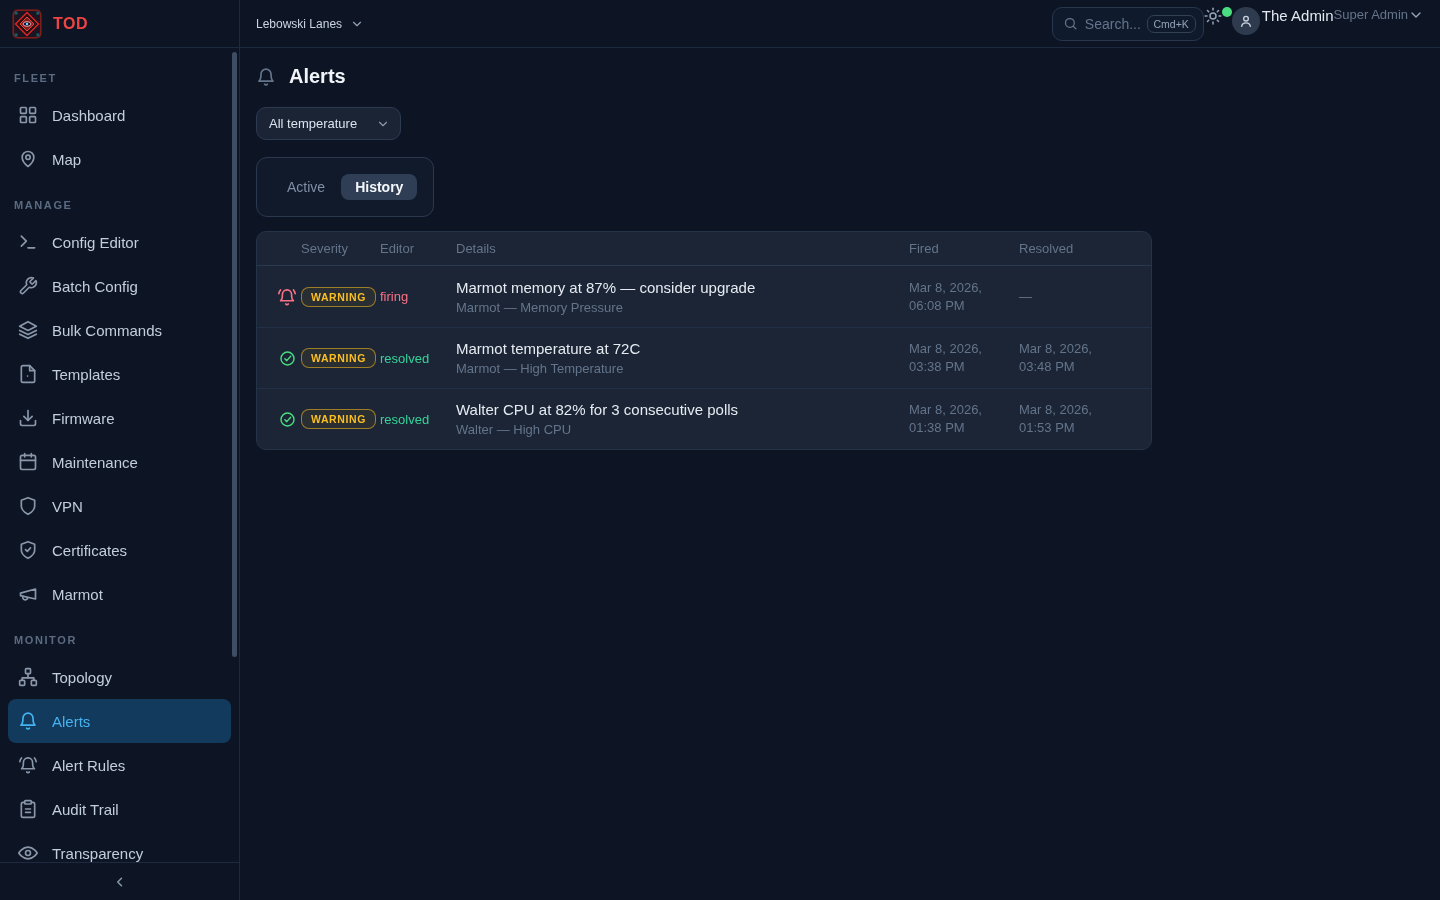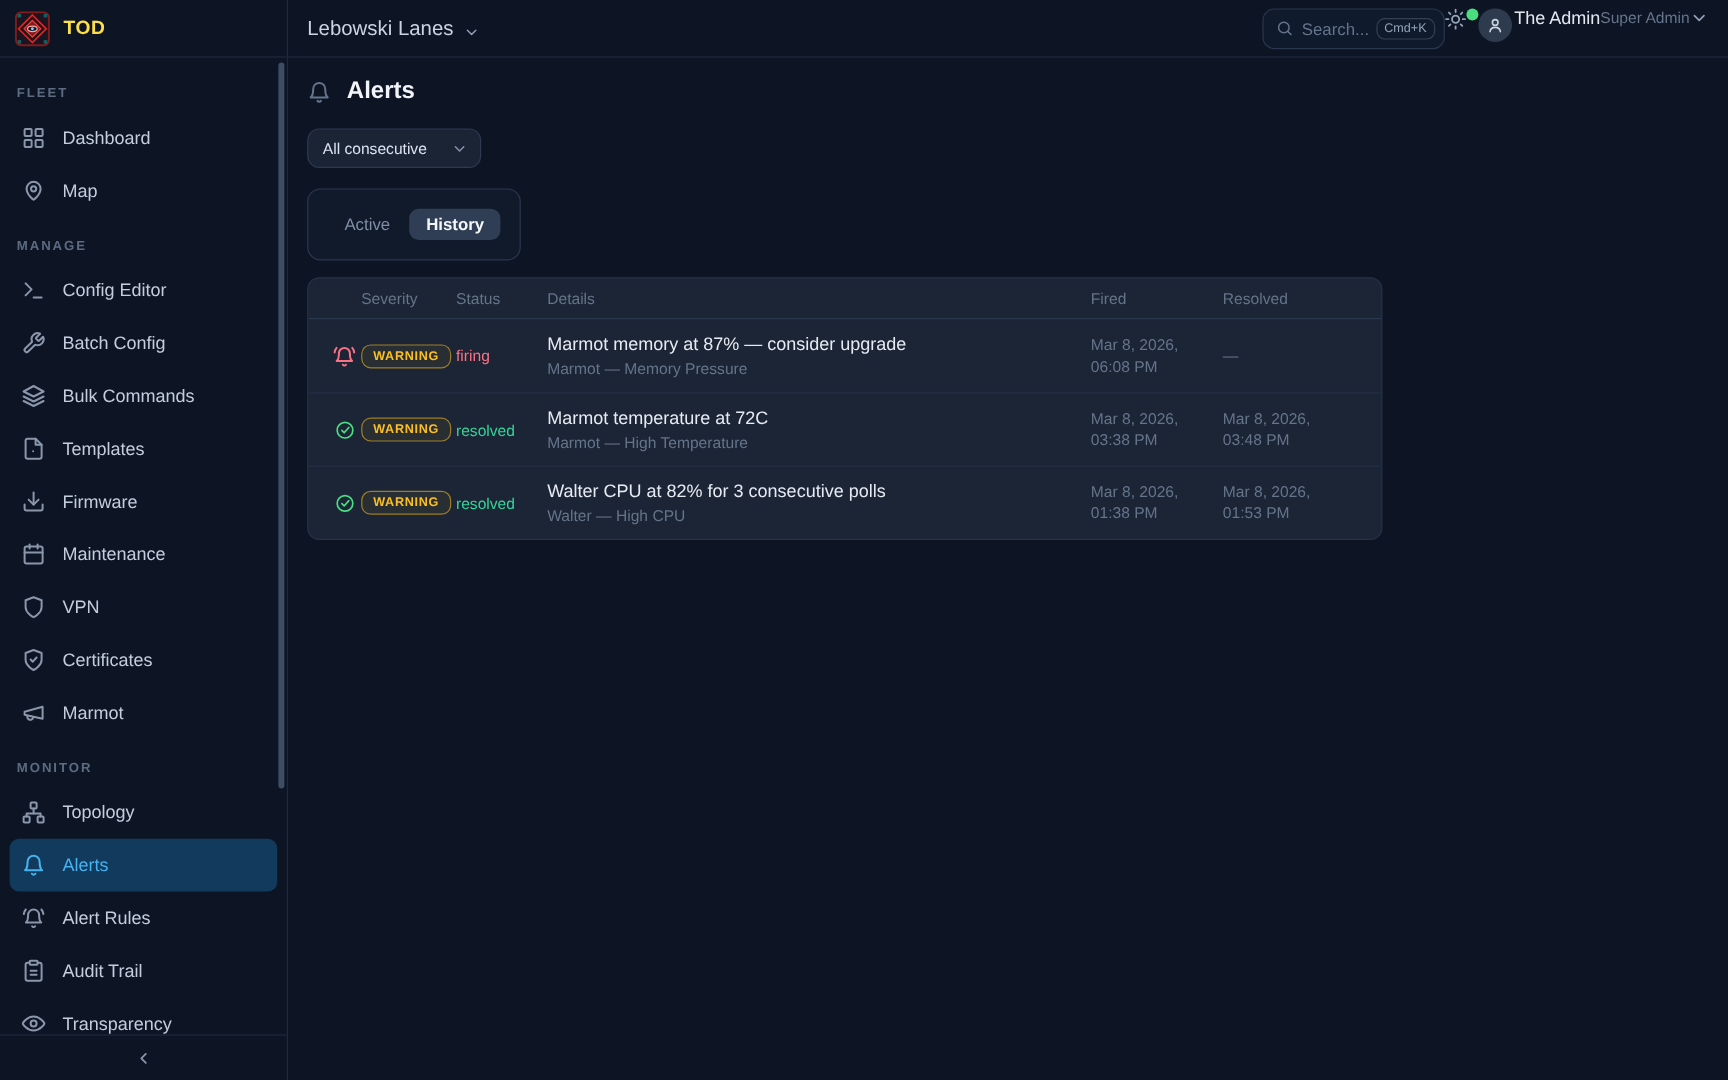--- a/index.html
+++ b/index.html
@@ -14,21 +14,21 @@
 
   
   .sidebar {
     width:240px; flex:none; display:flex; flex-direction:column;
     border-right:1px solid #1d2940; position:relative; background:#0d1524;
   }
   .logo-row {
     height:48px; flex:none; display:flex; align-items:center; gap:11px;
     padding:0 12px; border-bottom:1px solid #1d2940;
   }
-  .brand-name { font-size:16px; font-weight:700; color:#fde047; letter-spacing:.5px; }
+  .brand-name { font-size:16px; font-weight:700; color:#ef4444; letter-spacing:.5px; }
   .nav { flex:1; padding:6px 8px 0; overflow:hidden; }
   .section-label {
     font-size:11px; font-weight:700; letter-spacing:1.6px; color:#5b6b82;
     text-transform:uppercase; padding:18px 6px 9px;
   }
   .nav-item {
     height:44px; display:flex; align-items:center; gap:14px;
     padding:0 10px; border-radius:8px; color:#c3cedd; font-size:15px;
     cursor:pointer;
   }
@@ -46,21 +46,21 @@
     position:absolute; right:2px; top:52px; width:5px; height:605px;
     background:#3e4d63; border-radius:3px;
   }
 
   
   .main { flex:1; display:flex; flex-direction:column; min-width:0; }
   .topbar {
     height:48px; flex:none; display:flex; align-items:center;
     padding:0 16px; border-bottom:1px solid #1d2940;
   }
-  .site-selector { display:flex; align-items:flex-end; gap:8px; font-size:17px; color:#cbd5e1; cursor:pointer; }
+  .site-selector { display:flex; align-items:flex-end; gap:8px; font-size:12px; color:#cbd5e1; cursor:pointer; }
   .topbar-right { margin-left:auto; display:flex; align-items:flex-start; }
   .search-box {
     width:152px; height:34px; border:1px solid #28364e; background:#0f1a2d;
     border-radius:10px; display:flex; align-items:center; gap:7px; padding:0 7px 0 10px;
     cursor:text;
   }
   .search-box input {
     flex:1; min-width:0; background:transparent; border:none; outline:none;
     color:#94a3b8; font-size:14px; font-family:"Liberation Sans", sans-serif;
   }
@@ -379,38 +379,38 @@
         <span class="icon">
             <svg width="20" height="20" viewBox="0 0 24 24" fill="none" stroke="currentColor" stroke-width="2" stroke-linecap="round" stroke-linejoin="round">
               <path d="M6 8.5a6 6 0 0 1 12 0c0 7 2.5 8.5 2.5 8.5h-17S6 15.5 6 8.5z"></path>
               <path d="M10.3 20.5a2 2 0 0 0 3.4 0"></path>
             </svg>
           </span>
         <h1 class="page-title">Alerts</h1>
       </div>
 
       <div class="select">
-        <span>All consecutive</span>
+        <span>All temperature</span>
         <span class="icon chev">
             <svg width="14" height="14" viewBox="0 0 24 24" fill="none" stroke="currentColor" stroke-width="2" stroke-linecap="round" stroke-linejoin="round">
               <polyline points="6 9 12 15 18 9"></polyline>
             </svg>
           </span>
       </div>
 
       <div class="tabs">
           <span class="tab">Active</span>
           <span class="tab active">History</span>
         </div>
 
       <section class="panel">
         <div class="tgrid thead">
           <span></span>
           <span>Severity</span>
-          <span>Status</span>
+          <span>Editor</span>
           <span>Details</span>
           <span>Fired</span>
           <span>Resolved</span>
         </div>
         <div>
             <div class="tgrid trow">
               <span class="icon sev-icon" style="color:#fb7185">
                 <svg width="20" height="20" viewBox="0 0 24 24" fill="none" stroke="currentColor" stroke-width="2" stroke-linecap="round" stroke-linejoin="round">
                   <path d="M6.5 9a5.5 5.5 0 0 1 11 0c0 6 2.2 7.5 2.2 7.5H4.3S6.5 15 6.5 9z"></path>
                   <path d="M10.5 20.3a1.8 1.8 0 0 0 3 0"></path>

